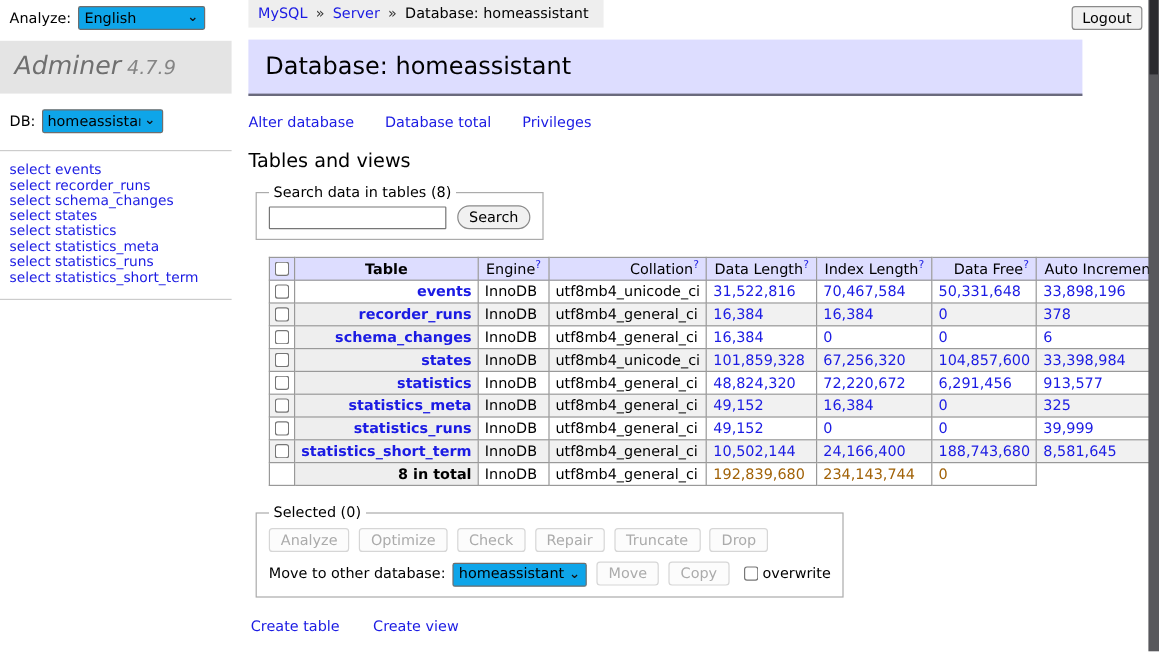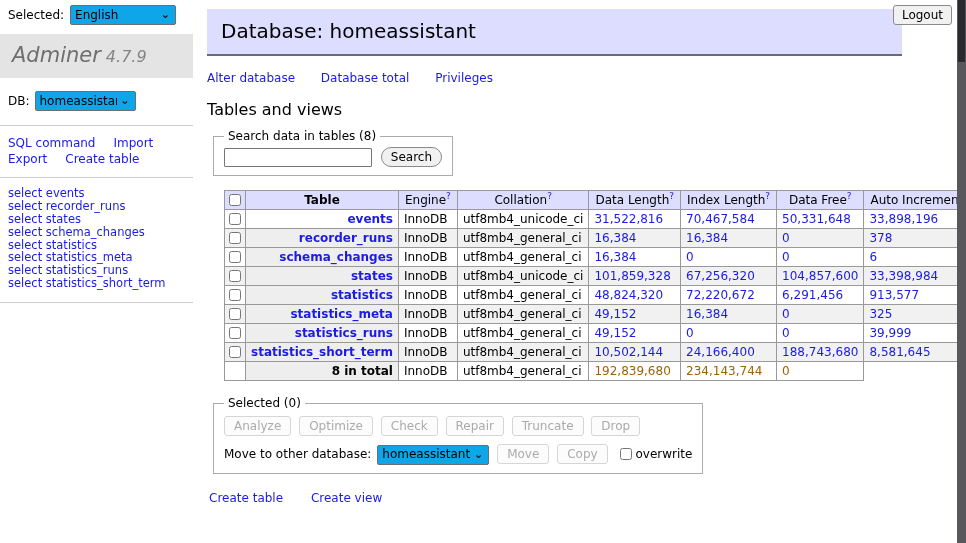--- a/index.html
+++ b/index.html
@@ -79,21 +79,21 @@
   .selected-fs{margin-top:15px;display:block;width:fit-content;}
   .btn-row{margin:2px 0 8px;}
   .btn-row .btn{margin-right:4px;}
   .move-row label.mv{margin-right:6px;}
   .move-row .btn{margin-left:4px;}
   .move-row .ow{margin-left:8px;white-space:nowrap;}
 
   
   table{border-collapse:collapse;margin:14px 0 0 17px;font-size:12px;}
   td,th{border:1px solid var(--table-border);padding:2px 5px;height:15px;white-space:nowrap;}
-  thead th{background:var(--accent-bg);font-weight:normal;text-align:center;padding:2px 6px;}
+  thead th{background:var(--accent-bg);font-weight:normal;text-align:right;padding:2px 6px;}
   thead th.col-table{font-weight:bold;text-align:center;}
   thead th.check,td.check{text-align:center;padding:1px 3px;}
   thead th.check input,td.check input{margin:1px;}
   tbody th{background:var(--th-bg);text-align:right;font-weight:bold;}
   tbody tr:first-child th{background:#fff;}
   tbody tr:nth-child(even) td{background:var(--stripe-bg);}
   tbody th a{font-weight:bold;}
   td.num{text-align:left;}
   td.num a{font-weight:normal;}
   tr.total-row th{font-weight:bold;}
@@ -109,45 +109,50 @@
 
 <div class="scrollbar">
   <div class="scroll-thumb"></div>
 </div>
 
 <button class="btn logout-btn">Logout</button>
 
 <div class="layout">
   <aside>
     <div class="lang-form">
-      <label>Selected:</label><span class="sel sel-lang"><select><option>English</option></select></span>
+      <label>Analyze:</label><span class="sel sel-lang"><select><option>English</option></select></span>
     </div>
     <h1 class="app-title">
       <span>Adminer</span><span class="version">4.7.9</span>
     </h1>
     <p class="db-row">
       <label>DB:</label><span class="sel sel-db"><select><option>homeassistant</option></select></span>
     </p>
-    <p class="menu-actions">
-      <a>SQL command</a><a>Import</a><br>
-      <a>Export</a><a>Create table</a>
-    </p>
     <ul class="table-links">
       <li><a>select events</a></li>
       <li><a>select recorder_runs</a></li>
+      <li><a>select schema_changes</a></li>
       <li><a>select states</a></li>
-      <li><a>select schema_changes</a></li>
       <li><a>select statistics</a></li>
       <li><a>select statistics_meta</a></li>
       <li><a>select statistics_runs</a></li>
       <li><a>select statistics_short_term</a></li>
     </ul>
   </aside>
 
   <main>
+    <div class="topbar">
+      <span class="breadcrumb">
+        <a>MySQL</a>
+        <span class="sep">»</span>
+        <a>Server</a>
+        <span class="sep">»</span>
+        <span>Database: homeassistant</span>
+      </span>
+    </div>
 
     <h2 class="page-title">Database: homeassistant</h2>
 
     <p class="nav-links">
       <a>Alter database</a>
       <a>Database total</a>
       <a>Privileges</a>
     </p>
 
     <h3>Tables and views</h3>

